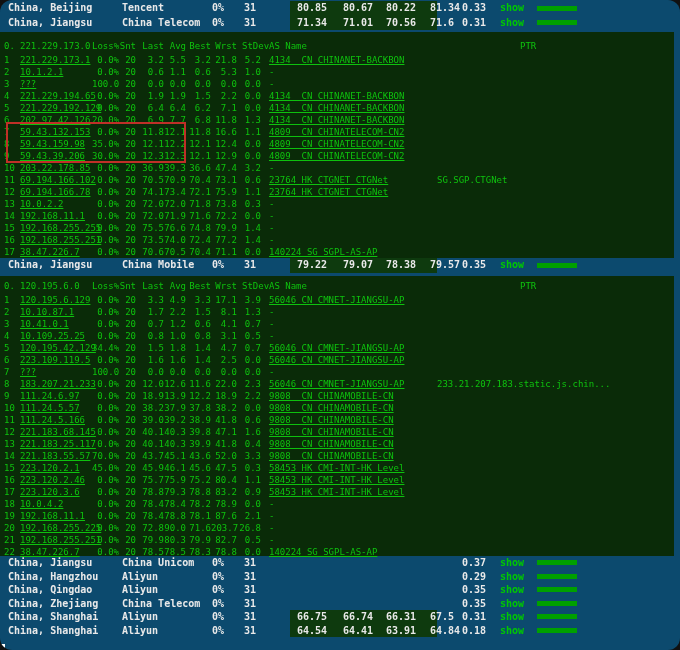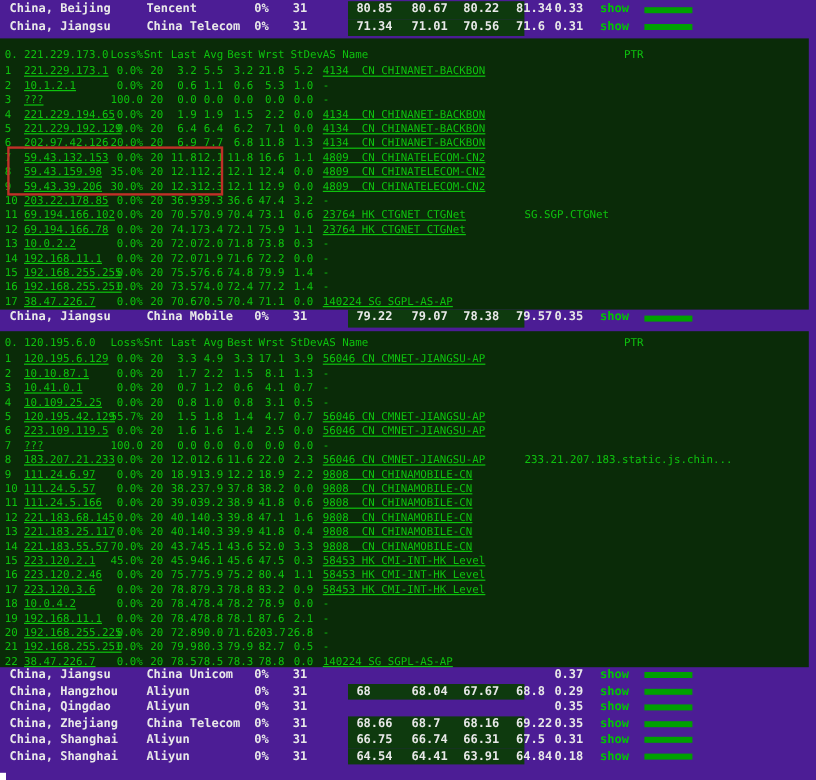--- a/index.html
+++ b/index.html
@@ -6,22 +6,22 @@
     --panel-bg:#0a2b08;
     --cell-bg:#0e3a0e;
     --green-text:#0ec20e;
     --show-green:#00c800;
     --bar-green:#00a000;
     --red-box:#c03028;
     --white-text:#e9e9e9;
     --tick-green:#00b400;
   }
   html,body{margin:0;padding:0;background:#111;}
-  .page{position:relative;width:680px;height:650px;background:#4c1d95;overflow:hidden;
-        font-family:"DejaVu Sans Mono","Liberation Mono",monospace;}
+  .page{position:relative;width:680px;height:650px;background:#0c4a6e;overflow:hidden;
+        font-family:"DejaVu Sans Mono","Liberation Mono",monospace;border-radius:12px;}
   
   .sumsec{position:absolute;left:0;right:0;}
   .sumrow{position:relative;height:14.5px;line-height:14.5px;font-size:10px;font-weight:700;color:var(--white-text);}
   .sumrow.compact{height:13.5px;line-height:13.5px;}
   .sumrow>span{position:absolute;top:0;height:100%;white-space:pre;}
   .s-loc{left:8px;}
   .s-isp{left:122px;}
   .s-loss{left:196px;width:28px;text-align:right;}
   .s-snt{left:240px;width:20px;text-align:center;}
   .s-lat{position:absolute;top:0;left:290px;width:147px;height:100%;background:var(--cell-bg);
@@ -136,21 +136,21 @@
 
   <div id="panel2" class="panel">
     <div class="thead-slot">
         <div class="trow thead"><span class="c-hop">0.</span><span class="c-ip">120.195.6.0</span><span class="c-loss">Loss%</span><span class="c-snt">Snt</span><span class="c-last">Last</span><span class="c-avg">Avg</span><span class="c-best">Best</span><span class="c-wrst">Wrst</span><span class="c-std">StDev</span><span class="c-as">AS Name</span><span class="c-ptr">PTR</span></div>
       </div>
     <div class="trows">
         <div class="trow"><span class="c-hop">1</span><span class="c-ip u">120.195.6.129</span><span class="c-loss">0.0%</span><span class="c-snt">20</span><span class="c-last">3.3</span><span class="c-avg">4.9</span><span class="c-best">3.3</span><span class="c-wrst">17.1</span><span class="c-std">3.9</span><span class="c-as u">56046 CN CMNET-JIANGSU-AP</span><span class="c-ptr"></span></div>
         <div class="trow"><span class="c-hop">2</span><span class="c-ip u">10.10.87.1</span><span class="c-loss">0.0%</span><span class="c-snt">20</span><span class="c-last">1.7</span><span class="c-avg">2.2</span><span class="c-best">1.5</span><span class="c-wrst">8.1</span><span class="c-std">1.3</span><span class="c-as">-</span><span class="c-ptr"></span></div>
         <div class="trow"><span class="c-hop">3</span><span class="c-ip u">10.41.0.1</span><span class="c-loss">0.0%</span><span class="c-snt">20</span><span class="c-last">0.7</span><span class="c-avg">1.2</span><span class="c-best">0.6</span><span class="c-wrst">4.1</span><span class="c-std">0.7</span><span class="c-as">-</span><span class="c-ptr"></span></div>
         <div class="trow"><span class="c-hop">4</span><span class="c-ip u">10.109.25.25</span><span class="c-loss">0.0%</span><span class="c-snt">20</span><span class="c-last">0.8</span><span class="c-avg">1.0</span><span class="c-best">0.8</span><span class="c-wrst">3.1</span><span class="c-std">0.5</span><span class="c-as">-</span><span class="c-ptr"></span></div>
-        <div class="trow"><span class="c-hop">5</span><span class="c-ip u">120.195.42.129</span><span class="c-loss">55.7%</span><span class="c-snt">20</span><span class="c-last">1.5</span><span class="c-avg">1.8</span><span class="c-best">1.4</span><span class="c-wrst">4.7</span><span class="c-std">0.7</span><span class="c-as u">56046 CN CMNET-JIANGSU-AP</span><span class="c-ptr"></span></div>
+        <div class="trow"><span class="c-hop">5</span><span class="c-ip u">120.195.42.129</span><span class="c-loss">34.4%</span><span class="c-snt">20</span><span class="c-last">1.5</span><span class="c-avg">1.8</span><span class="c-best">1.4</span><span class="c-wrst">4.7</span><span class="c-std">0.7</span><span class="c-as u">56046 CN CMNET-JIANGSU-AP</span><span class="c-ptr"></span></div>
         <div class="trow"><span class="c-hop">6</span><span class="c-ip u">223.109.119.5</span><span class="c-loss">0.0%</span><span class="c-snt">20</span><span class="c-last">1.6</span><span class="c-avg">1.6</span><span class="c-best">1.4</span><span class="c-wrst">2.5</span><span class="c-std">0.0</span><span class="c-as u">56046 CN CMNET-JIANGSU-AP</span><span class="c-ptr"></span></div>
         <div class="trow"><span class="c-hop">7</span><span class="c-ip u">???</span><span class="c-loss">100.0</span><span class="c-snt">20</span><span class="c-last">0.0</span><span class="c-avg">0.0</span><span class="c-best">0.0</span><span class="c-wrst">0.0</span><span class="c-std">0.0</span><span class="c-as">-</span><span class="c-ptr"></span></div>
         <div class="trow"><span class="c-hop">8</span><span class="c-ip u">183.207.21.233</span><span class="c-loss">0.0%</span><span class="c-snt">20</span><span class="c-last">12.0</span><span class="c-avg">12.6</span><span class="c-best">11.6</span><span class="c-wrst">22.0</span><span class="c-std">2.3</span><span class="c-as u">56046 CN CMNET-JIANGSU-AP</span><span class="c-ptr">233.21.207.183.static.js.chin...</span></div>
         <div class="trow"><span class="c-hop">9</span><span class="c-ip u">111.24.6.97</span><span class="c-loss">0.0%</span><span class="c-snt">20</span><span class="c-last">18.9</span><span class="c-avg">13.9</span><span class="c-best">12.2</span><span class="c-wrst">18.9</span><span class="c-std">2.2</span><span class="c-as u">9808  CN CHINAMOBILE-CN</span><span class="c-ptr"></span></div>
         <div class="trow"><span class="c-hop">10</span><span class="c-ip u">111.24.5.57</span><span class="c-loss">0.0%</span><span class="c-snt">20</span><span class="c-last">38.2</span><span class="c-avg">37.9</span><span class="c-best">37.8</span><span class="c-wrst">38.2</span><span class="c-std">0.0</span><span class="c-as u">9808  CN CHINAMOBILE-CN</span><span class="c-ptr"></span></div>
         <div class="trow"><span class="c-hop">11</span><span class="c-ip u">111.24.5.166</span><span class="c-loss">0.0%</span><span class="c-snt">20</span><span class="c-last">39.0</span><span class="c-avg">39.2</span><span class="c-best">38.9</span><span class="c-wrst">41.8</span><span class="c-std">0.6</span><span class="c-as u">9808  CN CHINAMOBILE-CN</span><span class="c-ptr"></span></div>
         <div class="trow"><span class="c-hop">12</span><span class="c-ip u">221.183.68.145</span><span class="c-loss">0.0%</span><span class="c-snt">20</span><span class="c-last">40.1</span><span class="c-avg">40.3</span><span class="c-best">39.8</span><span class="c-wrst">47.1</span><span class="c-std">1.6</span><span class="c-as u">9808  CN CHINAMOBILE-CN</span><span class="c-ptr"></span></div>
         <div class="trow"><span class="c-hop">13</span><span class="c-ip u">221.183.25.117</span><span class="c-loss">0.0%</span><span class="c-snt">20</span><span class="c-last">40.1</span><span class="c-avg">40.3</span><span class="c-best">39.9</span><span class="c-wrst">41.8</span><span class="c-std">0.4</span><span class="c-as u">9808  CN CHINAMOBILE-CN</span><span class="c-ptr"></span></div>
         <div class="trow"><span class="c-hop">14</span><span class="c-ip u">221.183.55.57</span><span class="c-loss">70.0%</span><span class="c-snt">20</span><span class="c-last">43.7</span><span class="c-avg">45.1</span><span class="c-best">43.6</span><span class="c-wrst">52.0</span><span class="c-std">3.3</span><span class="c-as u">9808  CN CHINAMOBILE-CN</span><span class="c-ptr"></span></div>
         <div class="trow"><span class="c-hop">15</span><span class="c-ip u">223.120.2.1</span><span class="c-loss">45.0%</span><span class="c-snt">20</span><span class="c-last">45.9</span><span class="c-avg">46.1</span><span class="c-best">45.6</span><span class="c-wrst">47.5</span><span class="c-std">0.3</span><span class="c-as u">58453 HK CMI-INT-HK Level</span><span class="c-ptr"></span></div>
@@ -172,50 +172,38 @@
         <span class="s-snt">31</span>
         <span class="s-std">0.37</span>
         <span class="s-show">show</span>
         <div class="s-bar"></div>
       </div>
       <div class="sumrow compact">
         <span class="s-loc">China, Hangzhou</span>
         <span class="s-isp">Aliyun</span>
         <span class="s-loss">0%</span>
         <span class="s-snt">31</span>
-        <div class="s-lat">
-          <span>68</span>
-          <span>68.04</span>
-          <span>67.67</span>
-          <span>68.8</span>
-        </div>
         <span class="s-std">0.29</span>
         <span class="s-show">show</span>
         <div class="s-bar"></div>
       </div>
       <div class="sumrow compact">
         <span class="s-loc">China, Qingdao</span>
         <span class="s-isp">Aliyun</span>
         <span class="s-loss">0%</span>
         <span class="s-snt">31</span>
         <span class="s-std">0.35</span>
         <span class="s-show">show</span>
         <div class="s-bar"></div>
       </div>
       <div class="sumrow compact">
         <span class="s-loc">China, Zhejiang</span>
         <span class="s-isp">China Telecom</span>
         <span class="s-loss">0%</span>
         <span class="s-snt">31</span>
-        <div class="s-lat">
-          <span>68.66</span>
-          <span>68.7</span>
-          <span>68.16</span>
-          <span>69.22</span>
-        </div>
         <span class="s-std">0.35</span>
         <span class="s-show">show</span>
         <div class="s-bar"></div>
       </div>
       <div class="sumrow compact">
         <span class="s-loc">China, Shanghai</span>
         <span class="s-isp">Aliyun</span>
         <span class="s-loss">0%</span>
         <span class="s-snt">31</span>
         <div class="s-lat">

